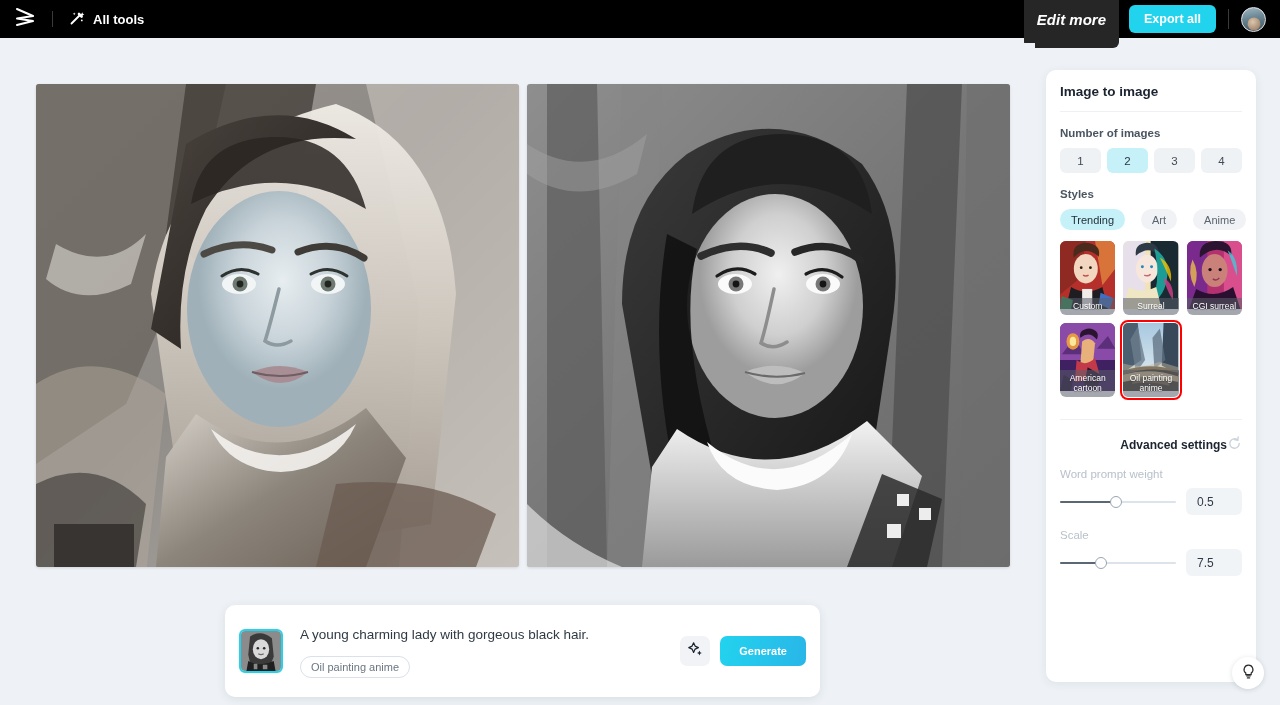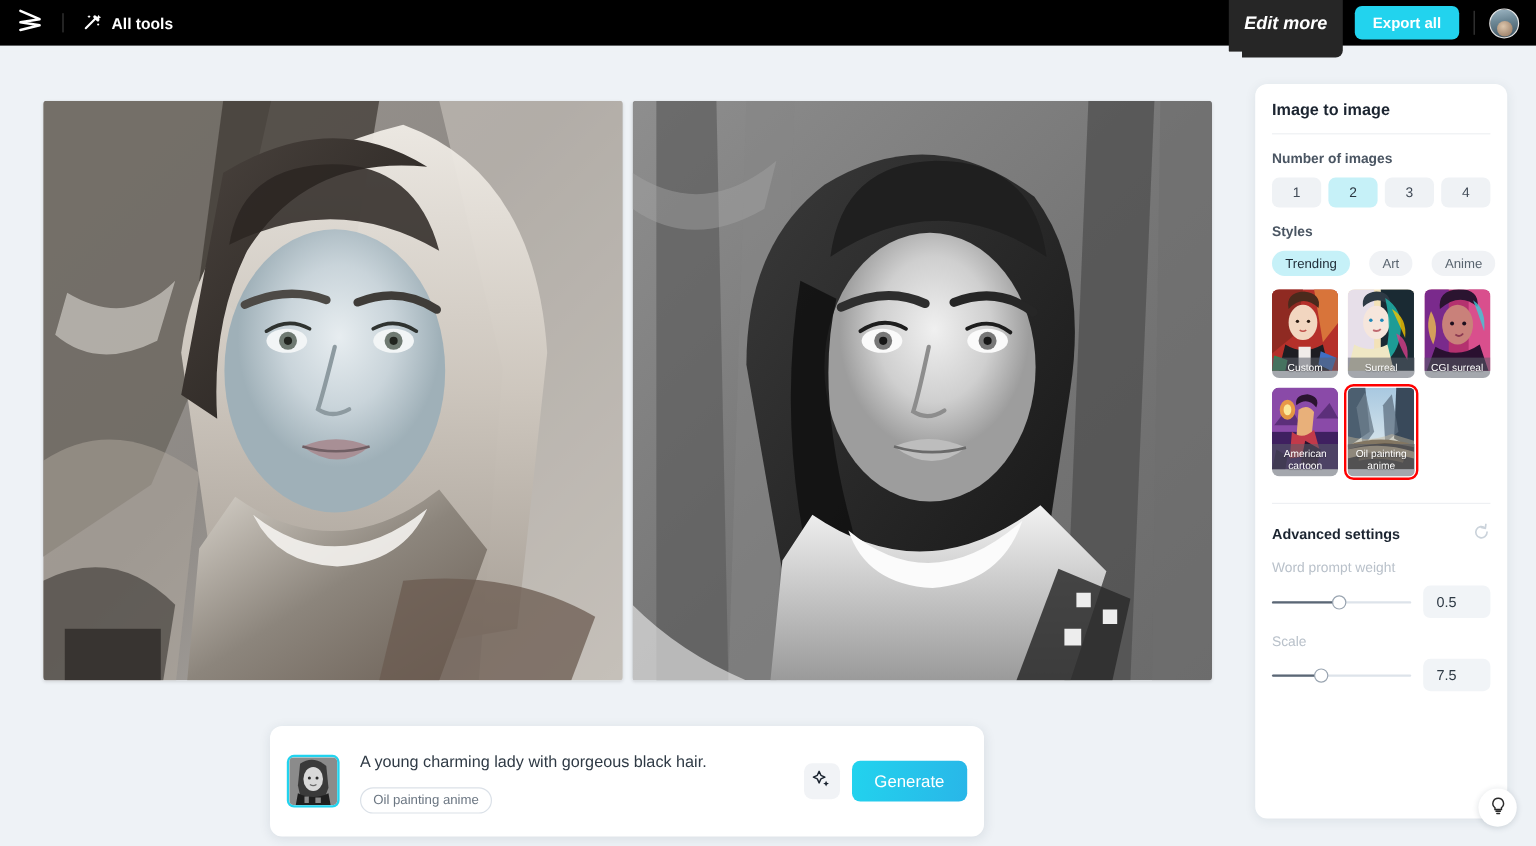--- a/index.html
+++ b/index.html
@@ -102,21 +102,21 @@
   }
   .prompt-actions { display: flex; align-items: center; gap: 10px; }
   .btn-magic {
     width: 30px; height: 30px; border-radius: 7px;
     background: #f1f3f6; border: none;
     display: flex; align-items: center; justify-content: center;
     cursor: pointer;
   }
   .btn-generate {
     background: linear-gradient(100deg,#22d3ee 0%,#29b6e8 100%);
-    color: #fff; font-size: 14px; font-weight: normal;
+    color: #fff; font-size: 11px; font-weight: bold;
     border: none; border-radius: 7px;
     padding: 9px 19px; cursor: pointer;
   }
 
   
   .panel {
     position: absolute; right: 24px; top: 70px;
     width: 210px; height: 612px;
     background: #fff; border-radius: 10px;
     box-shadow: 0 2px 10px rgba(30,50,70,.08);
@@ -164,21 +164,21 @@
   }
   .style-name {
     position: absolute; left: 0; right: 0; bottom: 0;
     background: rgba(90,95,105,.55);
     color: #fff; font-size: 8.5px; line-height: 10px;
     text-align: center; padding: 3px 2px 4px 2px;
     text-shadow: 0 1px 1px rgba(0,0,0,.3);
   }
 
   .adv-header {
-    display: flex; align-items: center; justify-content: space-between;
+    display: flex; align-items: center; justify-content: flex-end;
     margin-top: 22px; padding-top: 16px; border-top: 1px solid #eef0f3;
   }
   .adv-title { font-size: 12px; font-weight: bold; color: #1b2430; }
   .reset-btn { background:none; border:none; cursor:pointer; display:flex; padding:0; }
 
   .setting { margin-top: 14px; }
   .setting-label { font-size: 11.5px; color: #b9c1ca; margin-bottom: 8px; }
   .setting-row { display: flex; align-items: center; gap: 10px; }
   .slider { position: relative; flex: 1; height: 14px; cursor: pointer; }
   .slider .track {

